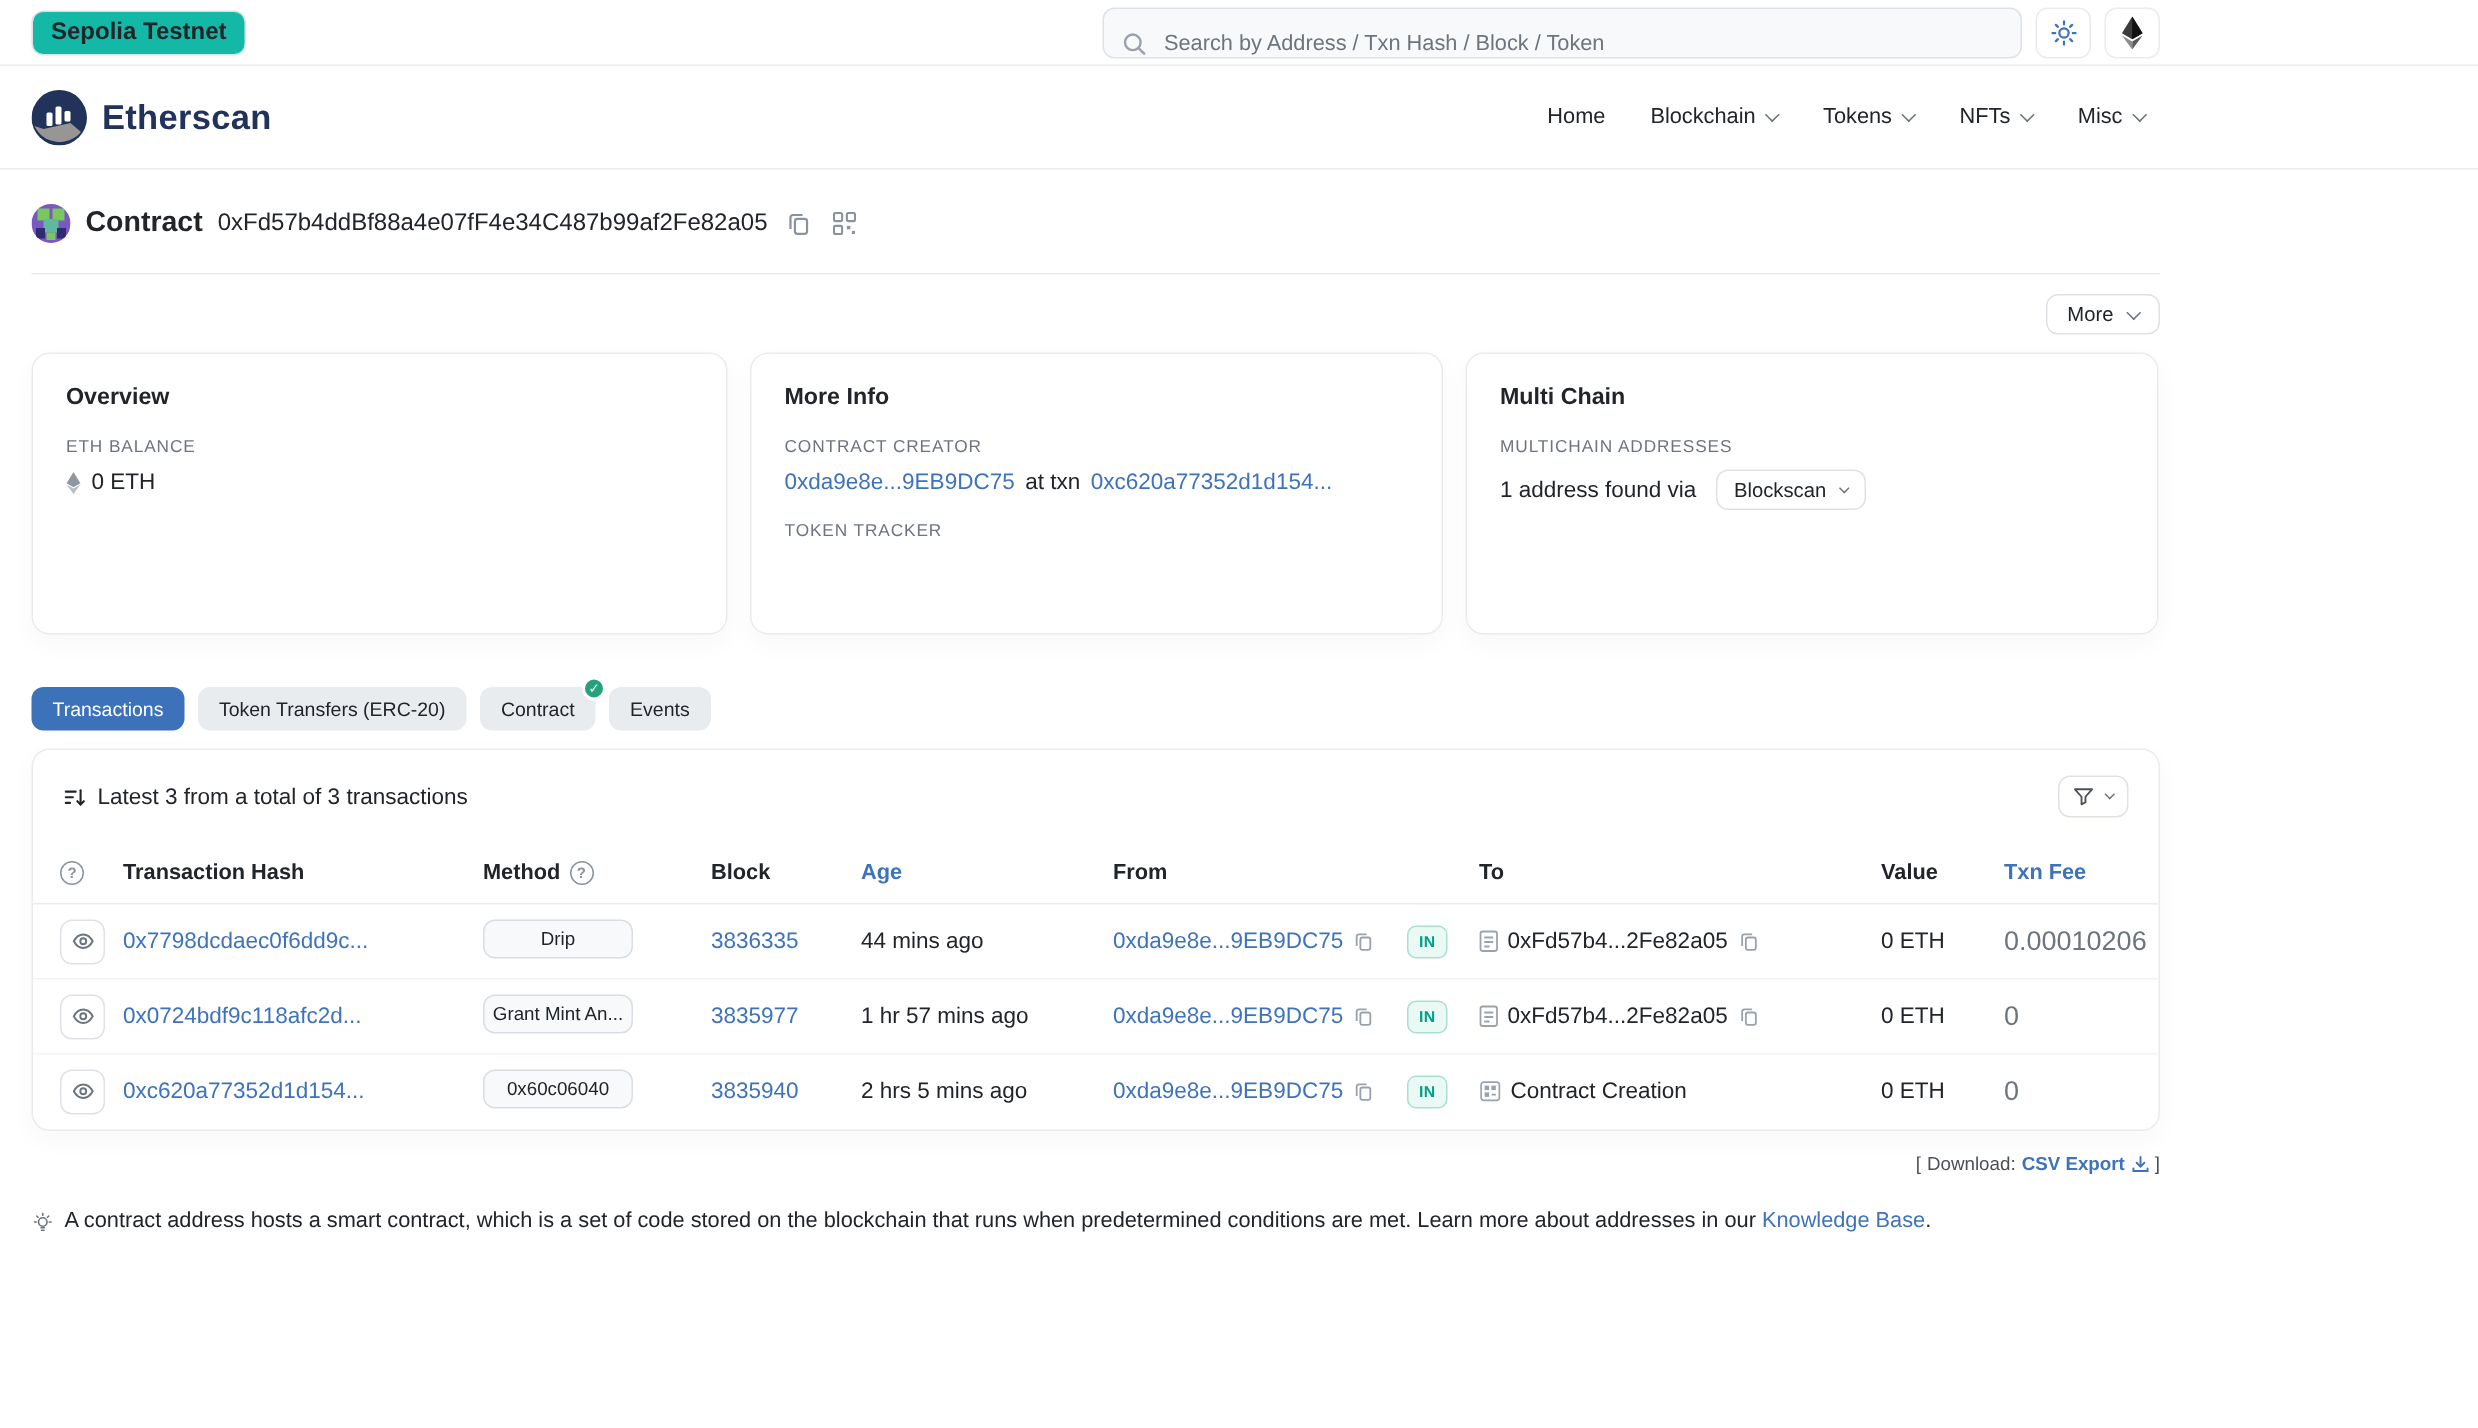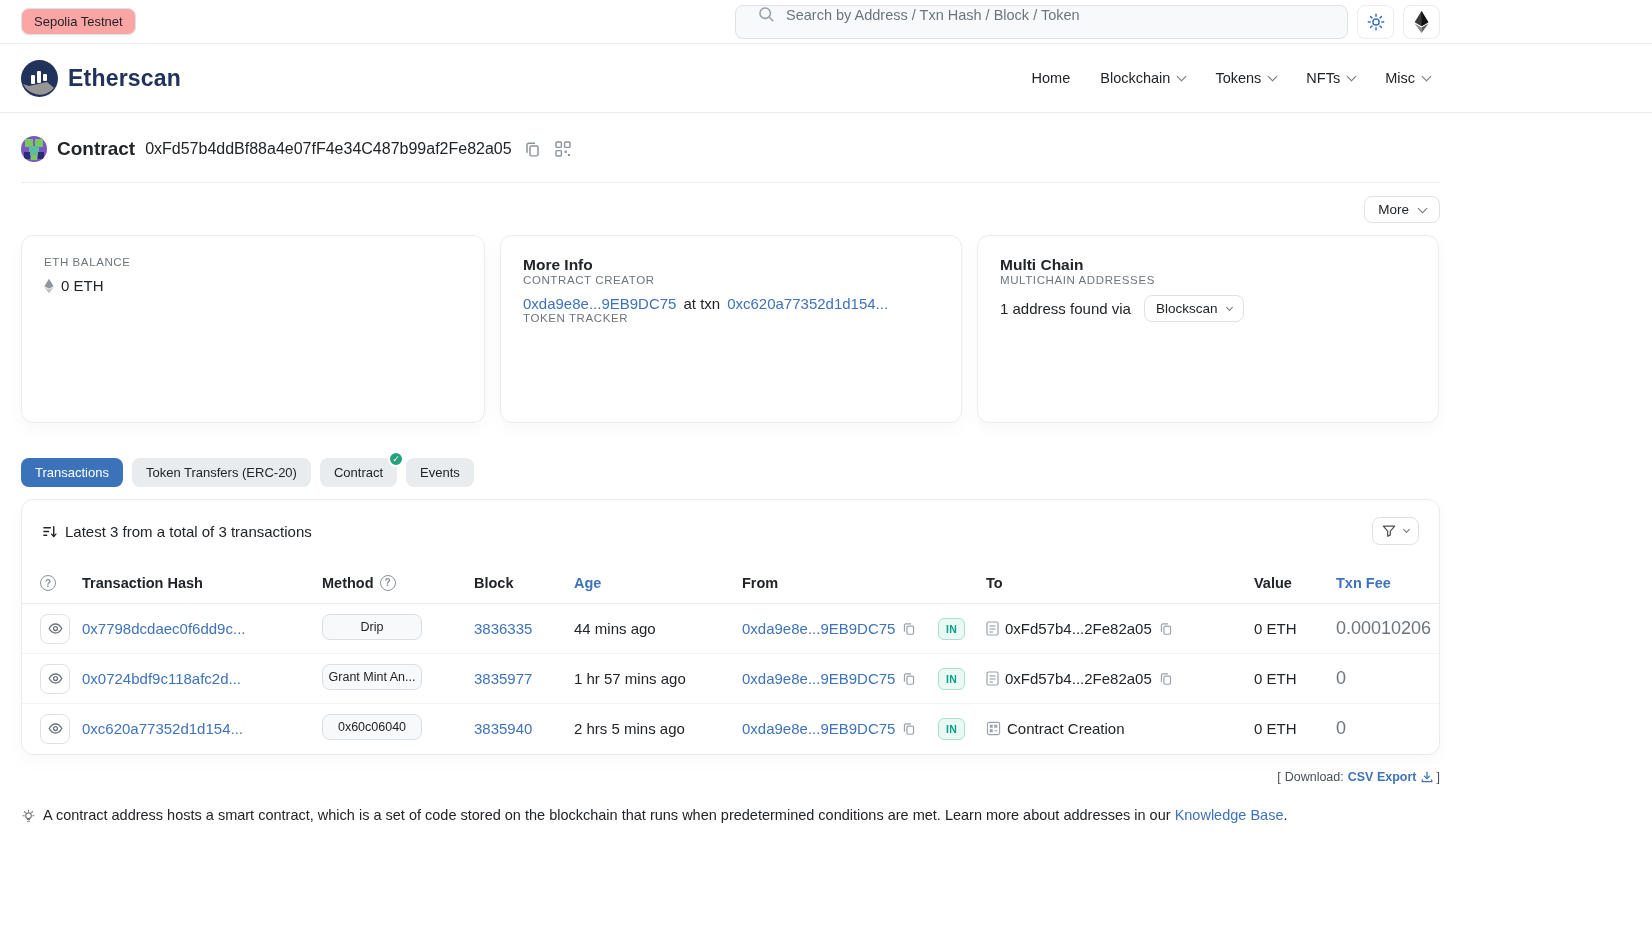--- a/index.html
+++ b/index.html
@@ -12,25 +12,25 @@
        font-family:"Liberation Sans","DejaVu Sans",sans-serif;font-size:15px;}
   .container{width:1419px;margin-left:21px}
   a{text-decoration:none;color:var(--link);cursor:pointer}
   .chev{display:inline-block;width:7px;height:7px;border-right:1.7px solid #6c757d;border-bottom:1.7px solid #6c757d;transform:rotate(45deg);margin:-3px 0 0 2px}
   .chev.sm{width:5px;height:5px}
   svg{display:block}
 
   
   .topbar{height:44px;border-bottom:1px solid var(--border)}
   .topbar-inner{display:flex;align-items:center;height:100%}
-  .net-badge{background:#fca5a5;border:1px solid var(--border2);border-radius:8px;padding:5px 12px;
-             font-size:13px;font-weight:400;color:var(--text);box-shadow:0 1px 2px rgba(0,0,0,.04);cursor:pointer}
+  .net-badge{background:#14b8a6;border:1px solid var(--border2);border-radius:8px;padding:5px 12px;
+             font-size:16px;font-weight:700;color:var(--text);box-shadow:0 1px 2px rgba(0,0,0,.04);cursor:pointer}
   .top-right{margin-left:auto;display:flex;align-items:center;gap:9px}
   .search-box{width:613px;height:34px;background:var(--bg-soft);border:1px solid var(--border2);
-              border-radius:8px;display:flex;align-items:flex-start;gap:9px;padding:0 22px}
+              border-radius:8px;display:flex;align-items:flex-end;gap:9px;padding:0 12px}
   .search-box input{flex:1;border:0;outline:0;background:transparent;font-size:14.5px;color:var(--text);
                     font-family:inherit}
   .search-box input::placeholder{color:#6c757d}
   .icon-btn{width:37px;height:34px;background:#fff;border:1px solid var(--border);border-radius:8px;
             display:flex;align-items:center;justify-content:center;cursor:pointer;padding:0}
 
   
   .mainnav{height:69px;border-bottom:1px solid var(--border)}
   .mainnav-inner{display:flex;align-items:center;height:100%}
   .brand{display:flex;align-items:center;gap:10px;cursor:pointer}
@@ -47,21 +47,21 @@
   .more-row{display:flex;justify-content:flex-end;margin:13px 0 12px 0}
   .more-btn{display:flex;align-items:center;gap:8px;background:#fff;border:1px solid var(--border2);
             border-radius:8px;padding:5px 13px;font-size:13.5px;font-family:inherit;color:var(--text);cursor:pointer}
 
   
   .cards-row{display:flex;gap:15px}
   .card{background:#fff;border:1px solid var(--border);border-radius:12px;box-shadow:0 6px 18px rgba(0,0,0,.03);
         padding:20px 22px;height:188px}
   .card-ov{width:464px}.card-mi{width:462px}.card-mc{width:462px}
   .card h3{margin:0;font-size:15.5px;font-weight:700}
-  .card-label{font-size:11.5px;letter-spacing:.6px;color:var(--muted);}
+  .card-label{font-size:11.5px;letter-spacing:.6px;color:var(--muted);margin-top:18px}
   .card-val{margin-top:9px;font-size:15px;display:flex;align-items:center;gap:7px}
   .token-circle{width:22px;height:22px;border-radius:50%;background:#adb5bd;display:flex;align-items:center;justify-content:center}
   .select-pill{display:inline-flex;align-items:center;gap:8px;border:1px solid var(--border2);border-radius:8px;
                padding:5px 11px;font-size:13.5px;background:#fff;cursor:pointer;margin-left:6px}
 
   
   .tabs-row{display:flex;gap:9px;margin-top:35px}
   .tab{position:relative;border:0;border-radius:8px;padding:7px 14px;font-size:13px;font-weight:500;
        font-family:inherit;background:#e9ecef;color:var(--text);cursor:pointer}
   .tab.active{background:var(--accent);color:#fff;font-weight:400}
@@ -237,20 +237,21 @@
   <div class="more-row">
     <button class="more-btn">
       <span>More</span>
       <i class="chev"></i>
     </button>
   </div>
 
   <div class="cards-row">
 
     <div class="card card-ov">
+      <h3>Overview</h3>
       <div class="card-label">ETH BALANCE</div>
       <div class="card-val">
         <span>
           <svg width="10" height="16" viewBox="0 0 15 22">
             <path d="M7.5 0 L0.6 11.2 L7.5 15.2 L14.4 11.2 Z" fill="#8f98a0"></path>
             <path d="M0.6 12.6 L7.5 22 L14.4 12.6 L7.5 16.6 Z" fill="#b7bec4"></path>
           </svg>
         </span>
         <span>0 ETH</span>
       </div>

